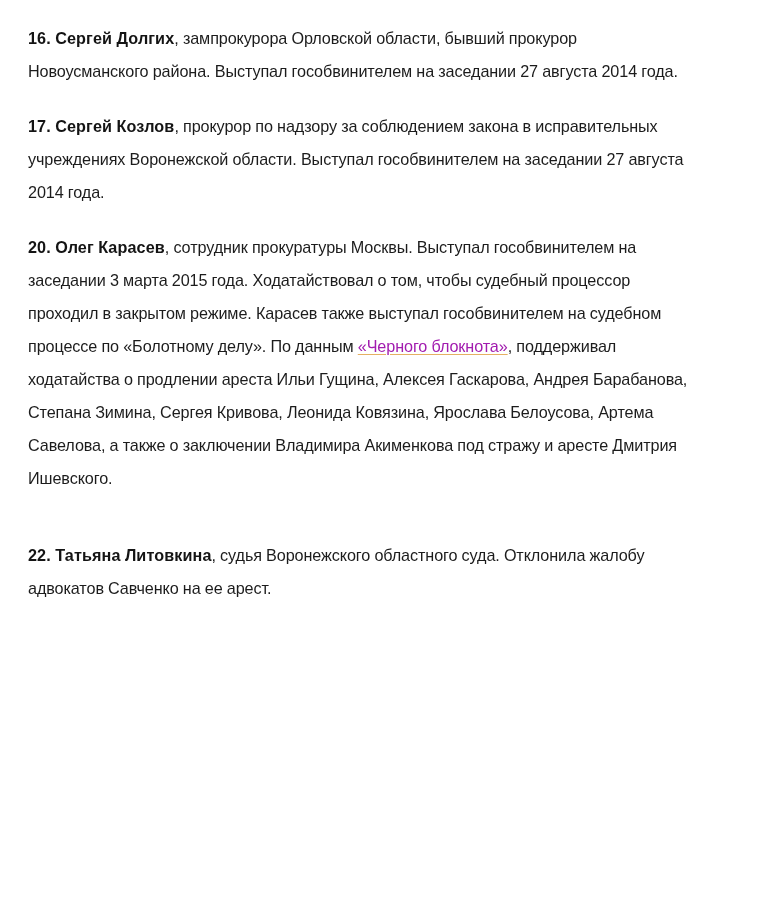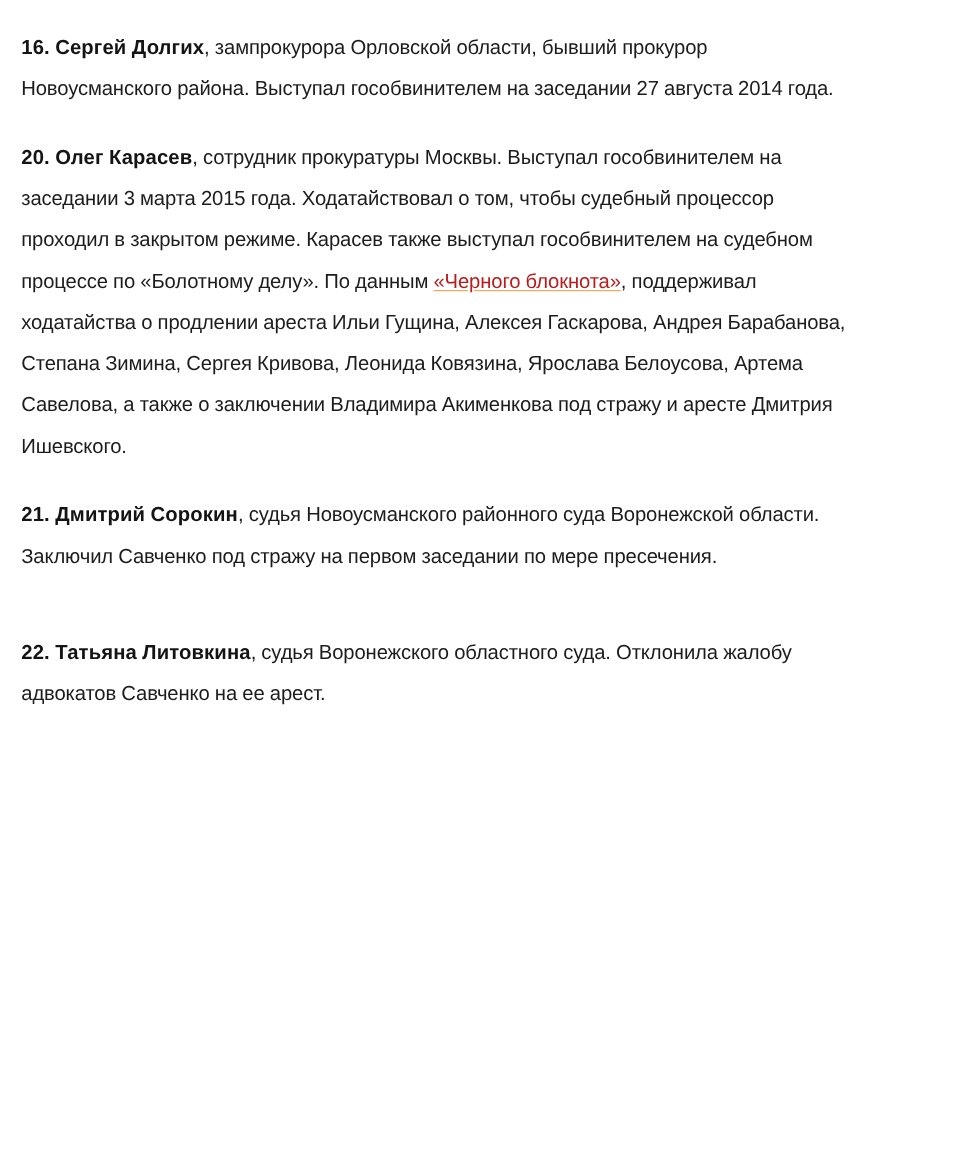--- a/index.html
+++ b/index.html
@@ -11,21 +11,21 @@
   body {
     width: 768px;
     min-height: 922px;
     font-family: "Liberation Sans", "DejaVu Sans", sans-serif;
     color: #1c1c1c;
     -webkit-font-smoothing: antialiased;
   }
   .article {
     box-sizing: border-box;
     width: 712px;
-    padding: 22px 23px 10px 17px;
+    padding: 22px 23px 10px 28px;
   }
   .entry {
     margin: 0 0 22px 0;
     font-size: 16.2px;
     line-height: 33px;
     letter-spacing: -0.1px;
     color: #1c1c1c;
     word-spacing: -0.2px;
     text-align: left;
   }
@@ -35,43 +35,43 @@
   }
   .entry .lead {
     font-weight: bold;
     color: #141414;
     letter-spacing: 0.1px;
   }
   .entry .body-text {
     font-weight: normal;
   }
   a.inline-link {
-    color: #b91c1c;
+    color: #a21caf;
     text-decoration: underline;
     text-decoration-color: #e5b063;
     text-underline-offset: 2px;
   }
 </style>
 </head>
 <body>
 
 <main class="article">
 
   <p class="entry">
     <span class="lead">16. Сергей Долгих</span><span class="body-text">, зампрокурора Орловской области, бывший прокурор Новоусманского района. Выступал гособвинителем на заседании 27 августа 2014 года.</span>
   </p>
 
+  <p class="entry">
+    <span class="lead">17. Сергей Козлов</span><span class="body-text">, прокурор по надзору за соблюдением закона в исправительных учреждениях Воронежской области. Выступал гособвинителем на заседании 27 августа 2014 года.</span>
+  </p>
 
 
 
   <p class="entry">
     <span class="lead">20. Олег Карасев</span><span class="body-text">, сотрудник прокуратуры Москвы. Выступал гособвинителем на заседании 3 марта 2015 года. Ходатайствовал о том, чтобы судебный процессор проходил в закрытом режиме. Карасев также выступал гособвинителем на судебном процессе по «Болотному делу». По данным </span><a class="inline-link" href="#">«Черного блокнота»</a><span class="body-text">, поддерживал ходатайства о продлении ареста Ильи Гущина, Алексея Гаскарова, Андрея Барабанова, Степана Зимина, Сергея Кривова, Леонида Ковязина, Ярослава Белоусова, Артема Савелова, а также о заключении Владимира Акименкова под стражу и аресте Дмитрия Ишевского.</span>
   </p>
 
-  <p class="entry">
-    <span class="lead">21. Дмитрий Сорокин</span><span class="body-text">, судья Новоусманского районного суда Воронежской области. Заключил Савченко под стражу на первом заседании по мере пресечения.</span>
-  </p>
 
   <p class="entry">
     <span class="lead">22. Татьяна Литовкина</span><span class="body-text">, судья Воронежского областного суда. Отклонила жалобу адвокатов Савченко на ее арест.</span>
   </p>
 
 </main>
 
 </body></html>

